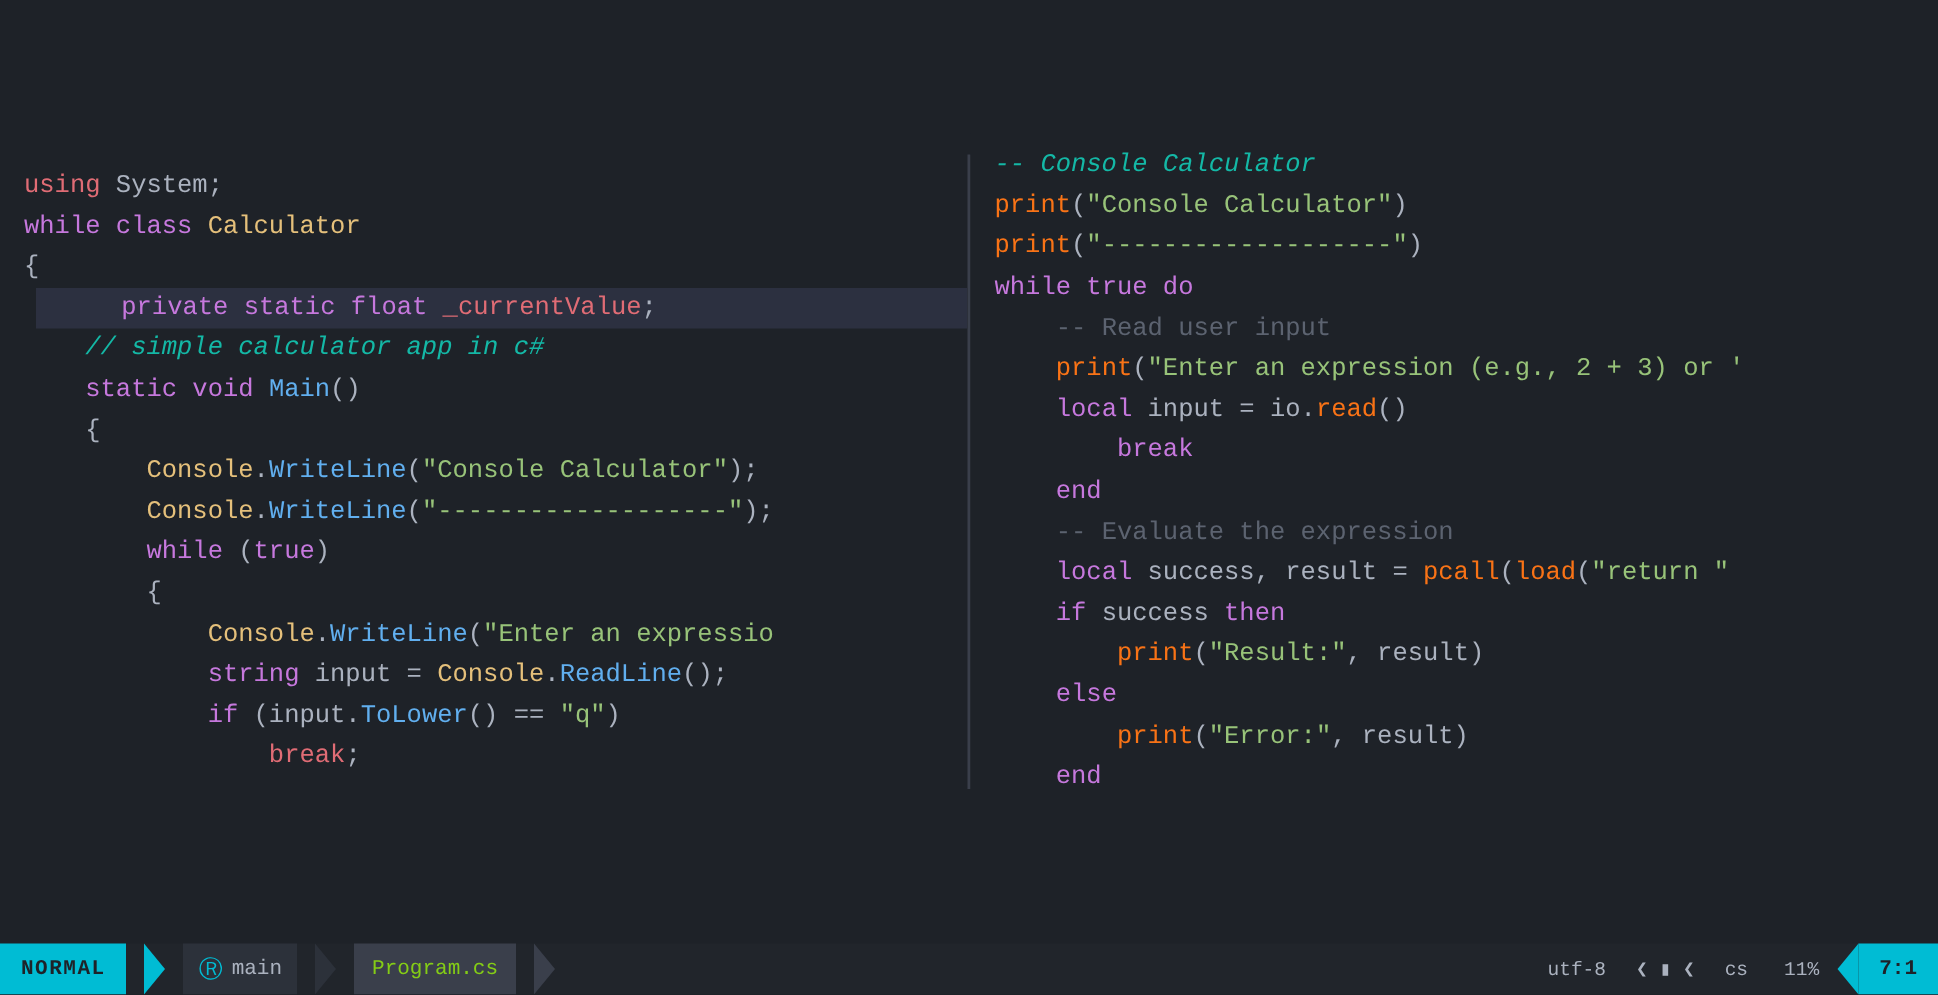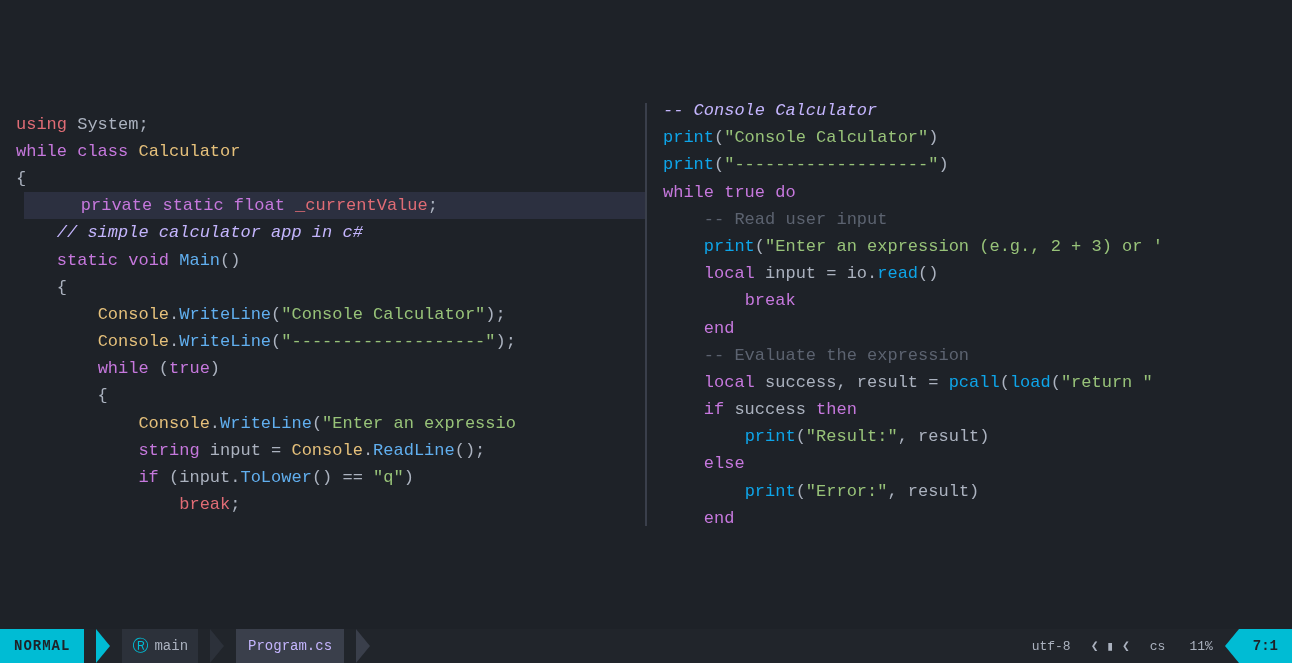--- a/index.html
+++ b/index.html
@@ -41,26 +41,26 @@
       font-size: 17px;
     }
     .code-line.highlighted {
       background: #2c3040;
       margin-left: 24px;
     }
     
     .kw { color: #c678dd; }  
     .type { color: #e5c07b; }     
     .str { color: #98c379; }      
-    .comment { color: #c4b5fd; font-style: italic; } 
+    .comment { color: #14b8a6; font-style: italic; } 
     .fn { color: #61afef; }      
     .plain { color: #abb2bf; }    
     .red { color: #e06c75; }
     .lua-kw { color: #c678dd; }
-    .lua-fn { color: #0ea5e9; margin-top: 41px; }
+    .lua-fn { color: #f97316; margin-top: 41px; }
     .lua-str { color: #98c379; }
     .lua-comment { color: #5c6370; }
 
     
     .status-bar {
       height: 34px;
       background: #21252b;
       display: flex;
       align-items: center;
       font-size: 14px;
@@ -100,21 +100,21 @@
       display: flex;
       align-items: center;
       padding: 0 10px;
     }
     .status-file-section {
       background: #3a3f4b;
       height: 100%;
       display: flex;
       align-items: center;
       padding: 16px 12px;
-      color: #c4b5fd;
+      color: #84cc16;
     }
     .status-arrow3 {
       width: 0;
       height: 0;
       border-top: 17px solid transparent;
       border-bottom: 17px solid transparent;
       border-left: 14px solid #3a3f4b;
     }
     .status-right {
       margin-left: auto;

